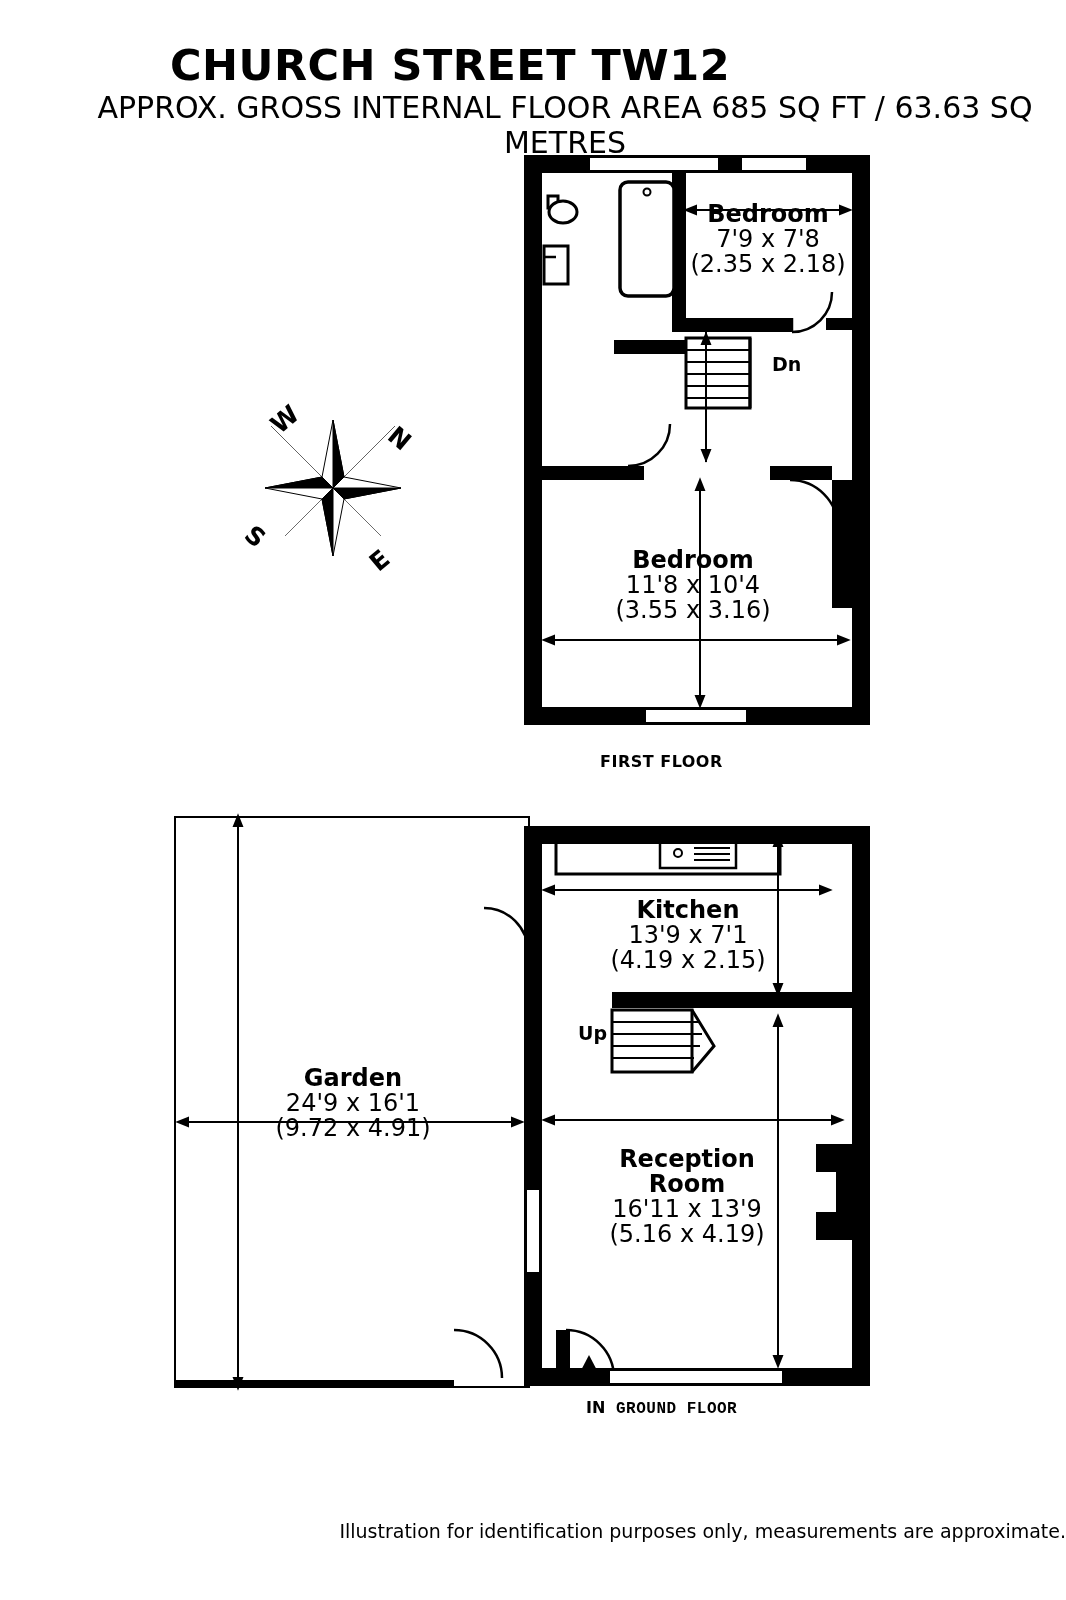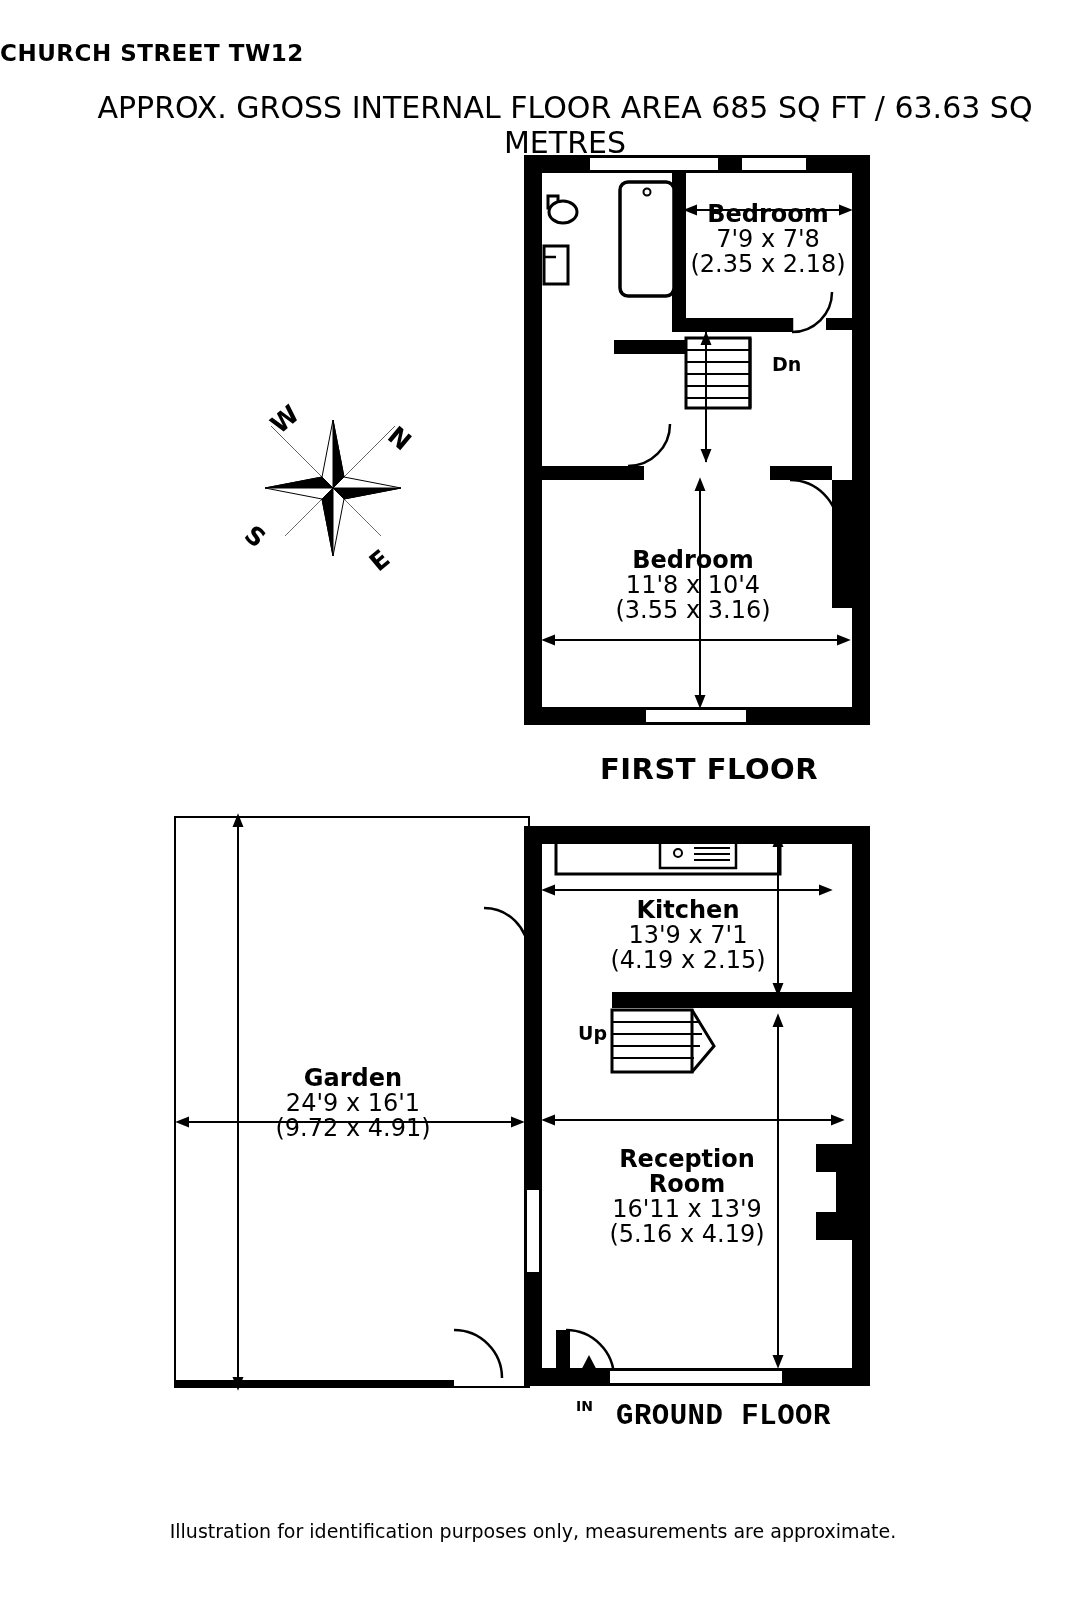--- a/index.html
+++ b/index.html
@@ -13,45 +13,46 @@
     position: relative;
     font-family: "DejaVu Sans", "Liberation Sans", sans-serif;
     color: #000000;
     overflow: hidden;
   }
   .title {
     position: absolute;
     top: 40px;
     left: 0;
     width: 900px;
-    font-size: 23px;
+    text-align: center;
+    font-size: 43px;
     font-weight: bold;
     letter-spacing: 0.5px;
   }
   .subtitle {
     position: absolute;
     top: 90px;
     left: 0;
     width: 1066px;
     text-align: center;
     font-size: 30px;
     font-weight: normal;
     padding-left: 32px;
   }
   .footer {
     position: absolute;
     top: 1520px;
     left: 0;
     width: 1066px;
-    text-align: center;
+    text-align: right;
     font-size: 19px;
   }
   .floor-label {
     position: absolute;
-    font-size: 29px;
+    font-size: 16px;
     font-weight: bold;
     letter-spacing: 0.5px;
   }
   #first-floor-label { top: 752px; left: 600px; }
   #ground-floor-label { top: 1400px; left: 616px; font-family: Liberation Mono, monospace; }
 
   
   .room-label {
     position: absolute;
     text-align: center;
@@ -98,22 +99,23 @@
     height: 1600px;
     pointer-events: none;
   }
   .dim-text {
     position: absolute;
     font-size: 19px;
     font-weight: bold;
   }
   .in-text {
     position: absolute;
-    font-size: 14px;
+    font-size: 16px;
     font-weight: bold;
+    margin-left: 10px;
   }
 </style>
 </head>
 <body>
 
 <div class="title">CHURCH STREET TW12</div>
 <div class="subtitle">APPROX. GROSS INTERNAL FLOOR AREA 685 SQ FT / 63.63 SQ METRES</div>
 
 <svg class="svg-layer" viewBox="0 0 1066 1600">
   <g transform="translate(333,488)">

